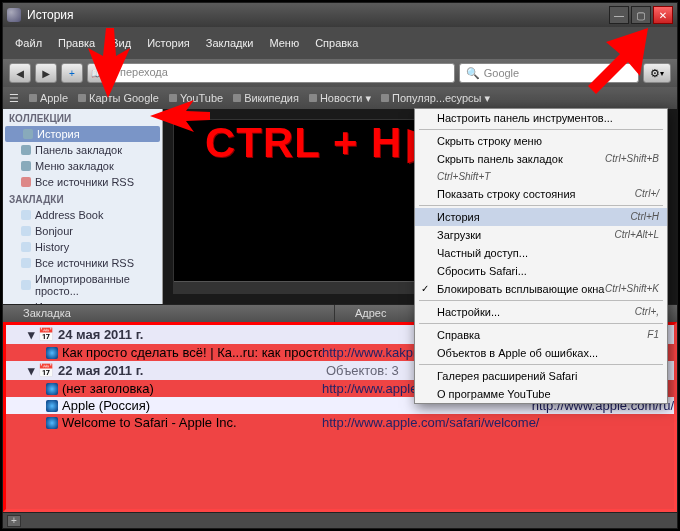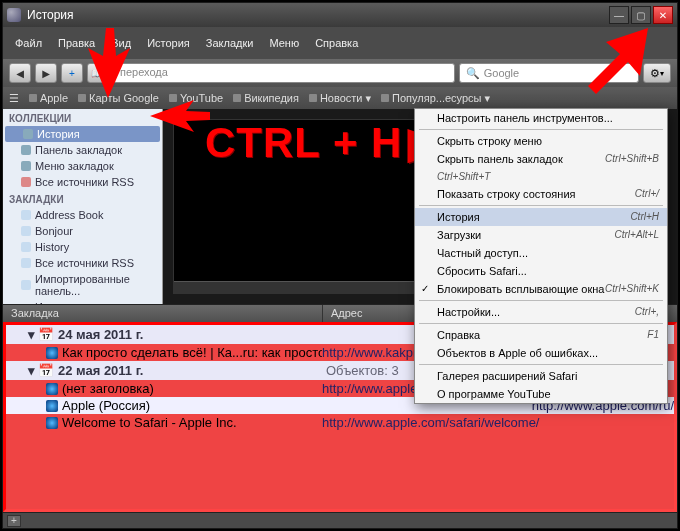--- a/index.html
+++ b/index.html
@@ -42,21 +42,21 @@
   .page { position:absolute; left:10px; top:10px; right:10px; bottom:10px; background:#000; border:1px solid #333; }
   .pagebox { position:absolute; right:0; bottom:45px; width:130px; }
   .thumb { width:110px; height:70px; background:#222; border:1px solid #444; margin-bottom:8px;}
   .ptitle { font-size:11px; font-weight:bold; color:#eee;}
   .purl { font-size:9px; color:#888; }
   .pdate { font-size:9px; color:#888; position:absolute; right:10px; bottom:14px;}
   .scrollb { position:absolute; left:0; right:0; bottom:0; height:12px; background:#333; border-top:1px solid #555;}
 
   
   .hsplit { height: 18px; background: linear-gradient(#6a6a6a,#505050); display:flex; font-size:11px; color:#ddd; border-top:1px solid #222;}
-  .hsplit div { padding:2px 8px; }
+  .hsplit div { padding:2px 8px;margin-left:12px; }
   .hsplit .c1 { width: 320px; border-right:1px solid #333;}
   .hsplit .c2 { flex:1;}
 
   
   .histpane { height:190px; background:#ef4444; font-size:13px; color:#000; position:relative; overflow:hidden;}
   .histinner { border:3px solid #f00; border-right:3px solid #f44; border-bottom:3px solid #f44; height:100%; }
   .daterow { background:#e8e8f8; padding:2px 8px 2px 22px; font-weight:bold; color:#334; display:flex;}
   .daterow .d1{ width:298px;}
   .row { display:flex; padding:1px 0 1px 40px; }
   .row.alt { background:#f0f0ff;text-align:right;}
@@ -183,21 +183,21 @@
       <div class="item">
           <span class="ic folder"></span>
           <span>History</span>
         </div>
       <div class="item">
           <span class="ic folder"></span>
           <span>Все источники RSS</span>
         </div>
       <div class="item">
           <span class="ic folder"></span>
-          <span>Импортированные панель...</span>
+          <span>Импортированные просто...</span>
         </div>
       <div class="item">
           <span class="ic folder"></span>
           <span>Импортированные избран...</span>
         </div>
     </div>
     <div class="content">
       <div class="page">
         <div class="pagebox">
           <div class="thumb"></div>

